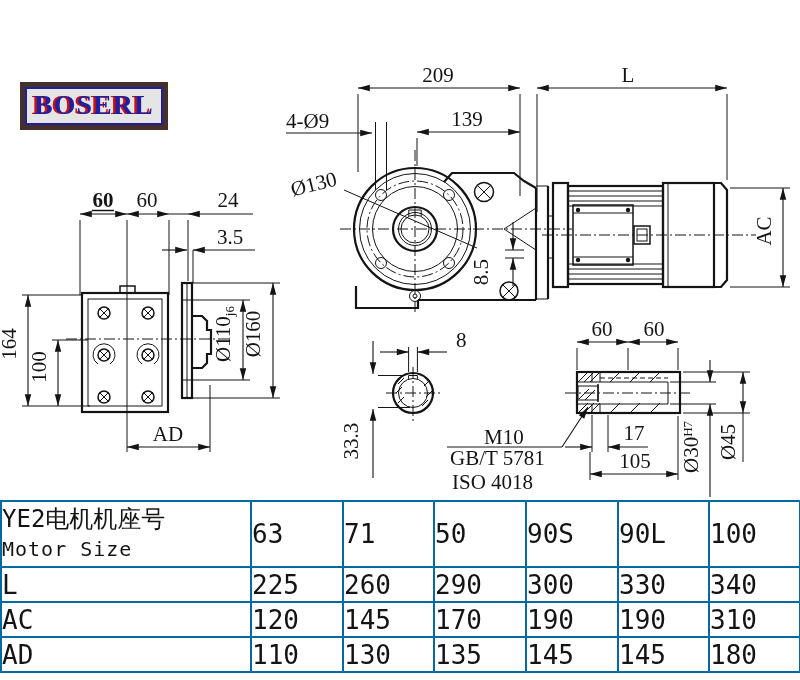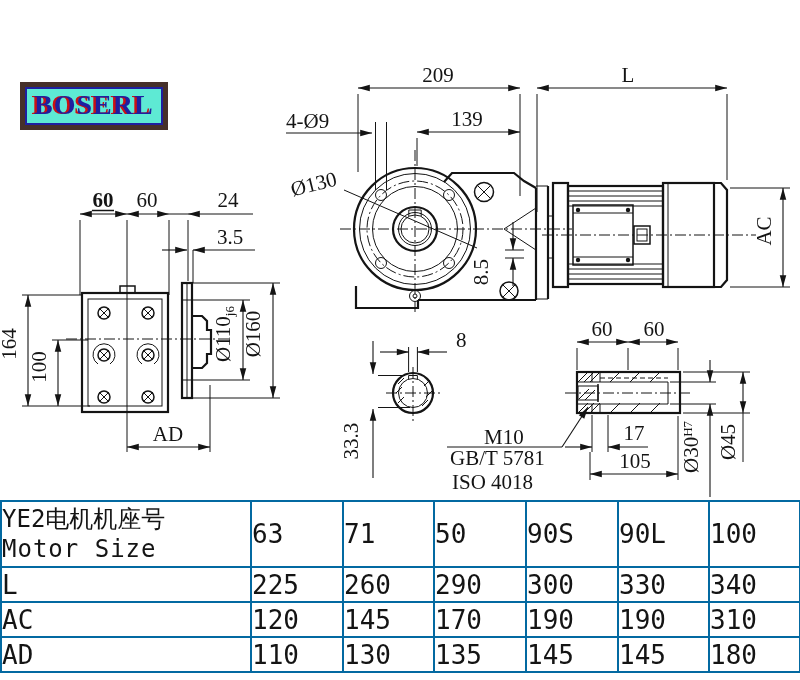--- a/index.html
+++ b/index.html
@@ -1,20 +1,20 @@
 <!DOCTYPE html>
 <html><head>
 <meta charset="utf-8">
 <style>
   html,body{margin:0;padding:0;background:#fff;}
   #stage{position:relative;width:800px;height:680px;background:#fff;overflow:hidden;
          font-family:"Liberation Sans",sans-serif;color:#141414;}
   #page-title{position:absolute;left:28px;top:14px;font-size:30px;font-weight:bold;
               letter-spacing:2px;font-family:"DejaVu Sans",sans-serif;}
-  #logo{position:absolute;left:20px;top:82px;border:5px solid #46302a;background:#5eead4;}
+  #logo{position:absolute;left:20px;top:82px;border:5px solid #46302a;background:#e5e5e5;}
   #logo .inner{border:2px solid #1f1f9f;padding:0 7px 2px 7px;}
   #logo .txt{font-family:"Liberation Serif",serif;font-weight:bold;font-size:28px;line-height:32px;
              color:#1f1f9f;text-shadow:-2.5px 0 0 #cc1111;letter-spacing:1px;}
   svg{position:absolute;left:0;top:0;}
   svg text{font-family:"Liberation Serif",serif;font-size:21px;fill:#141414;}
   .ln{stroke:#141414;stroke-width:1;fill:none;}
   .ln2{stroke:#141414;stroke-width:2.2;fill:none;}
   .ln15{stroke:#141414;stroke-width:1.5;fill:none;}
   .cl{stroke:#141414;stroke-width:1;fill:none;stroke-dasharray:11 3 2 3;}
   .hid{stroke:#141414;stroke-width:1;fill:none;stroke-dasharray:5 3;}
@@ -22,21 +22,21 @@
   
   #dim-table{position:absolute;left:0;top:500px;width:799px;border-collapse:collapse;table-layout:fixed;
              font-family:"DejaVu Sans Mono",monospace;}
   #dim-table td,#dim-table th{border:2px solid #0369a1;text-align:left;vertical-align:middle;
              font-weight:normal;padding:0;}
   #dim-table .hrow{height:66px;}
   #dim-table .drow{height:35px;}
   #dim-table .num{font-size:26px;margin-left:30px;}
   #dim-table .lab{font-size:26px;}
   #dim-table .cn{font-size:24px;line-height:30px;}
-  #dim-table .en{font-size:24px;line-height:30px;letter-spacing:1px;}
+  #dim-table .en{font-size:20px;line-height:30px;letter-spacing:1px;}
 </style>
 </head>
 <body>
 
 <div id="stage">
 
   <svg width="800" height="500" viewBox="0 0 800 500">
     <defs>
       <marker id="arw" viewBox="0 0 12 8" refX="11.4" refY="4" markerWidth="13" markerHeight="9" orient="auto-start-reverse" markerUnits="userSpaceOnUse">
         <path d="M0.5,1 L11.5,4 L0.5,7 Z" fill="#141414"></path>

